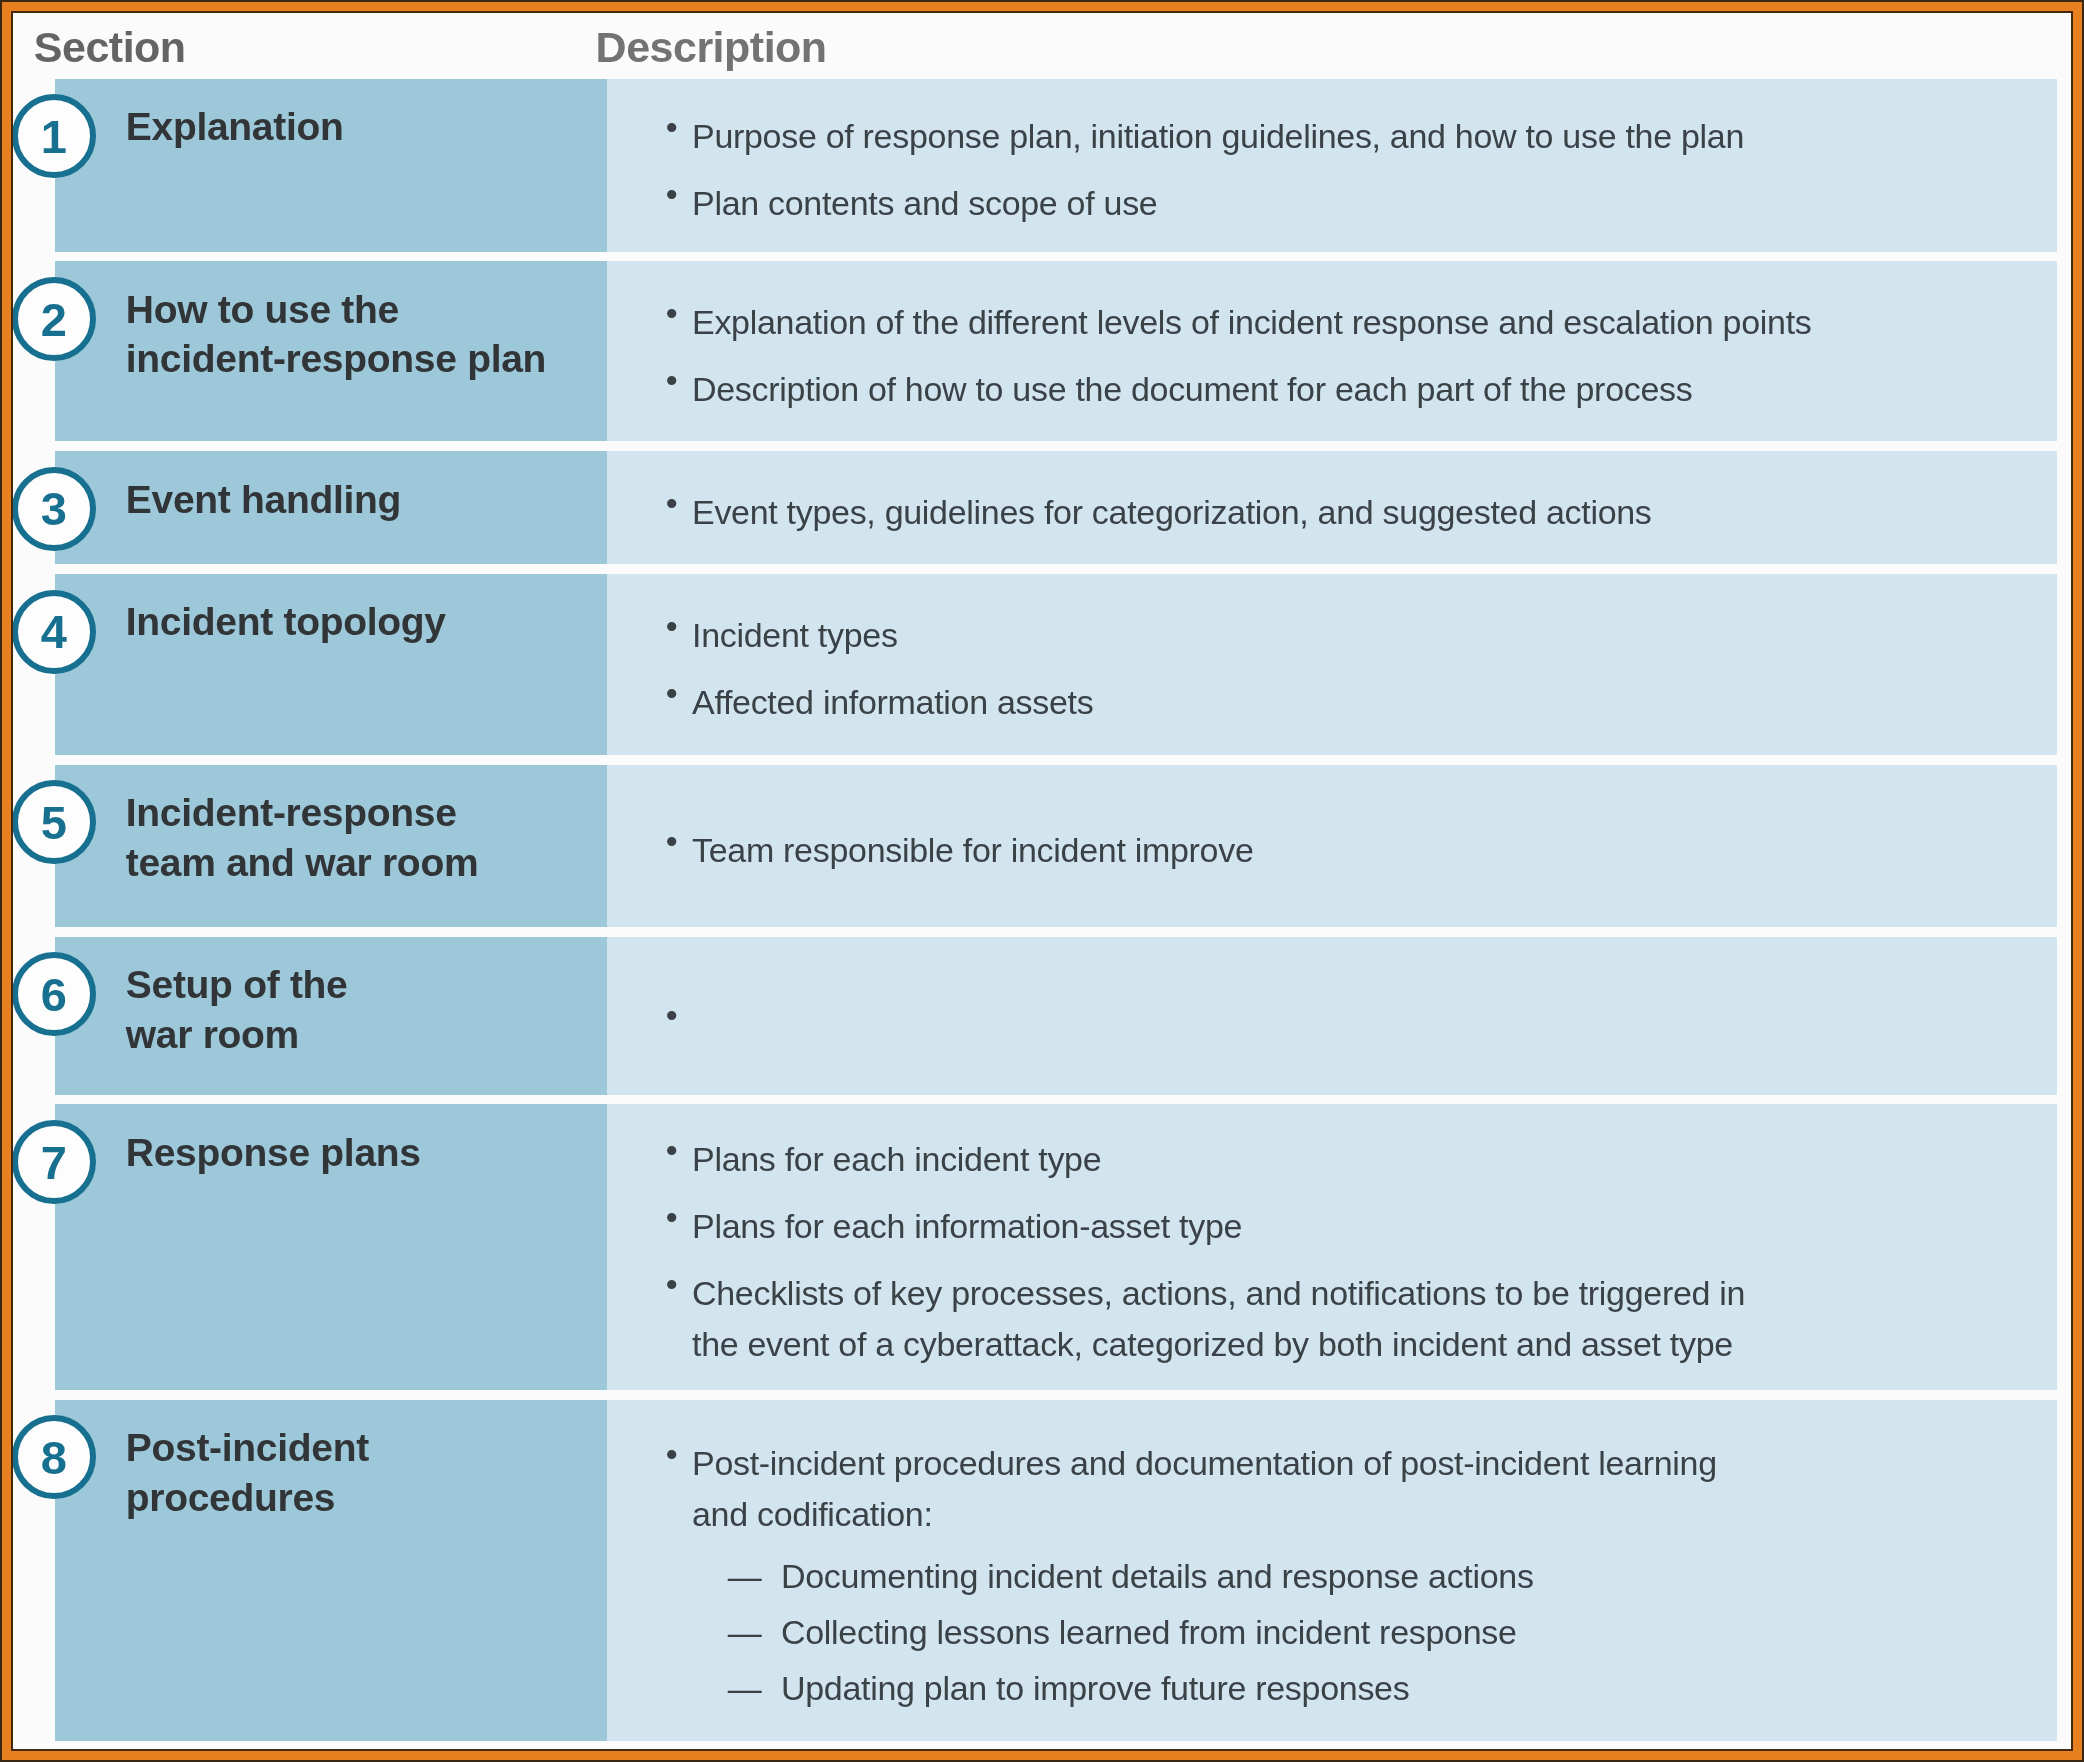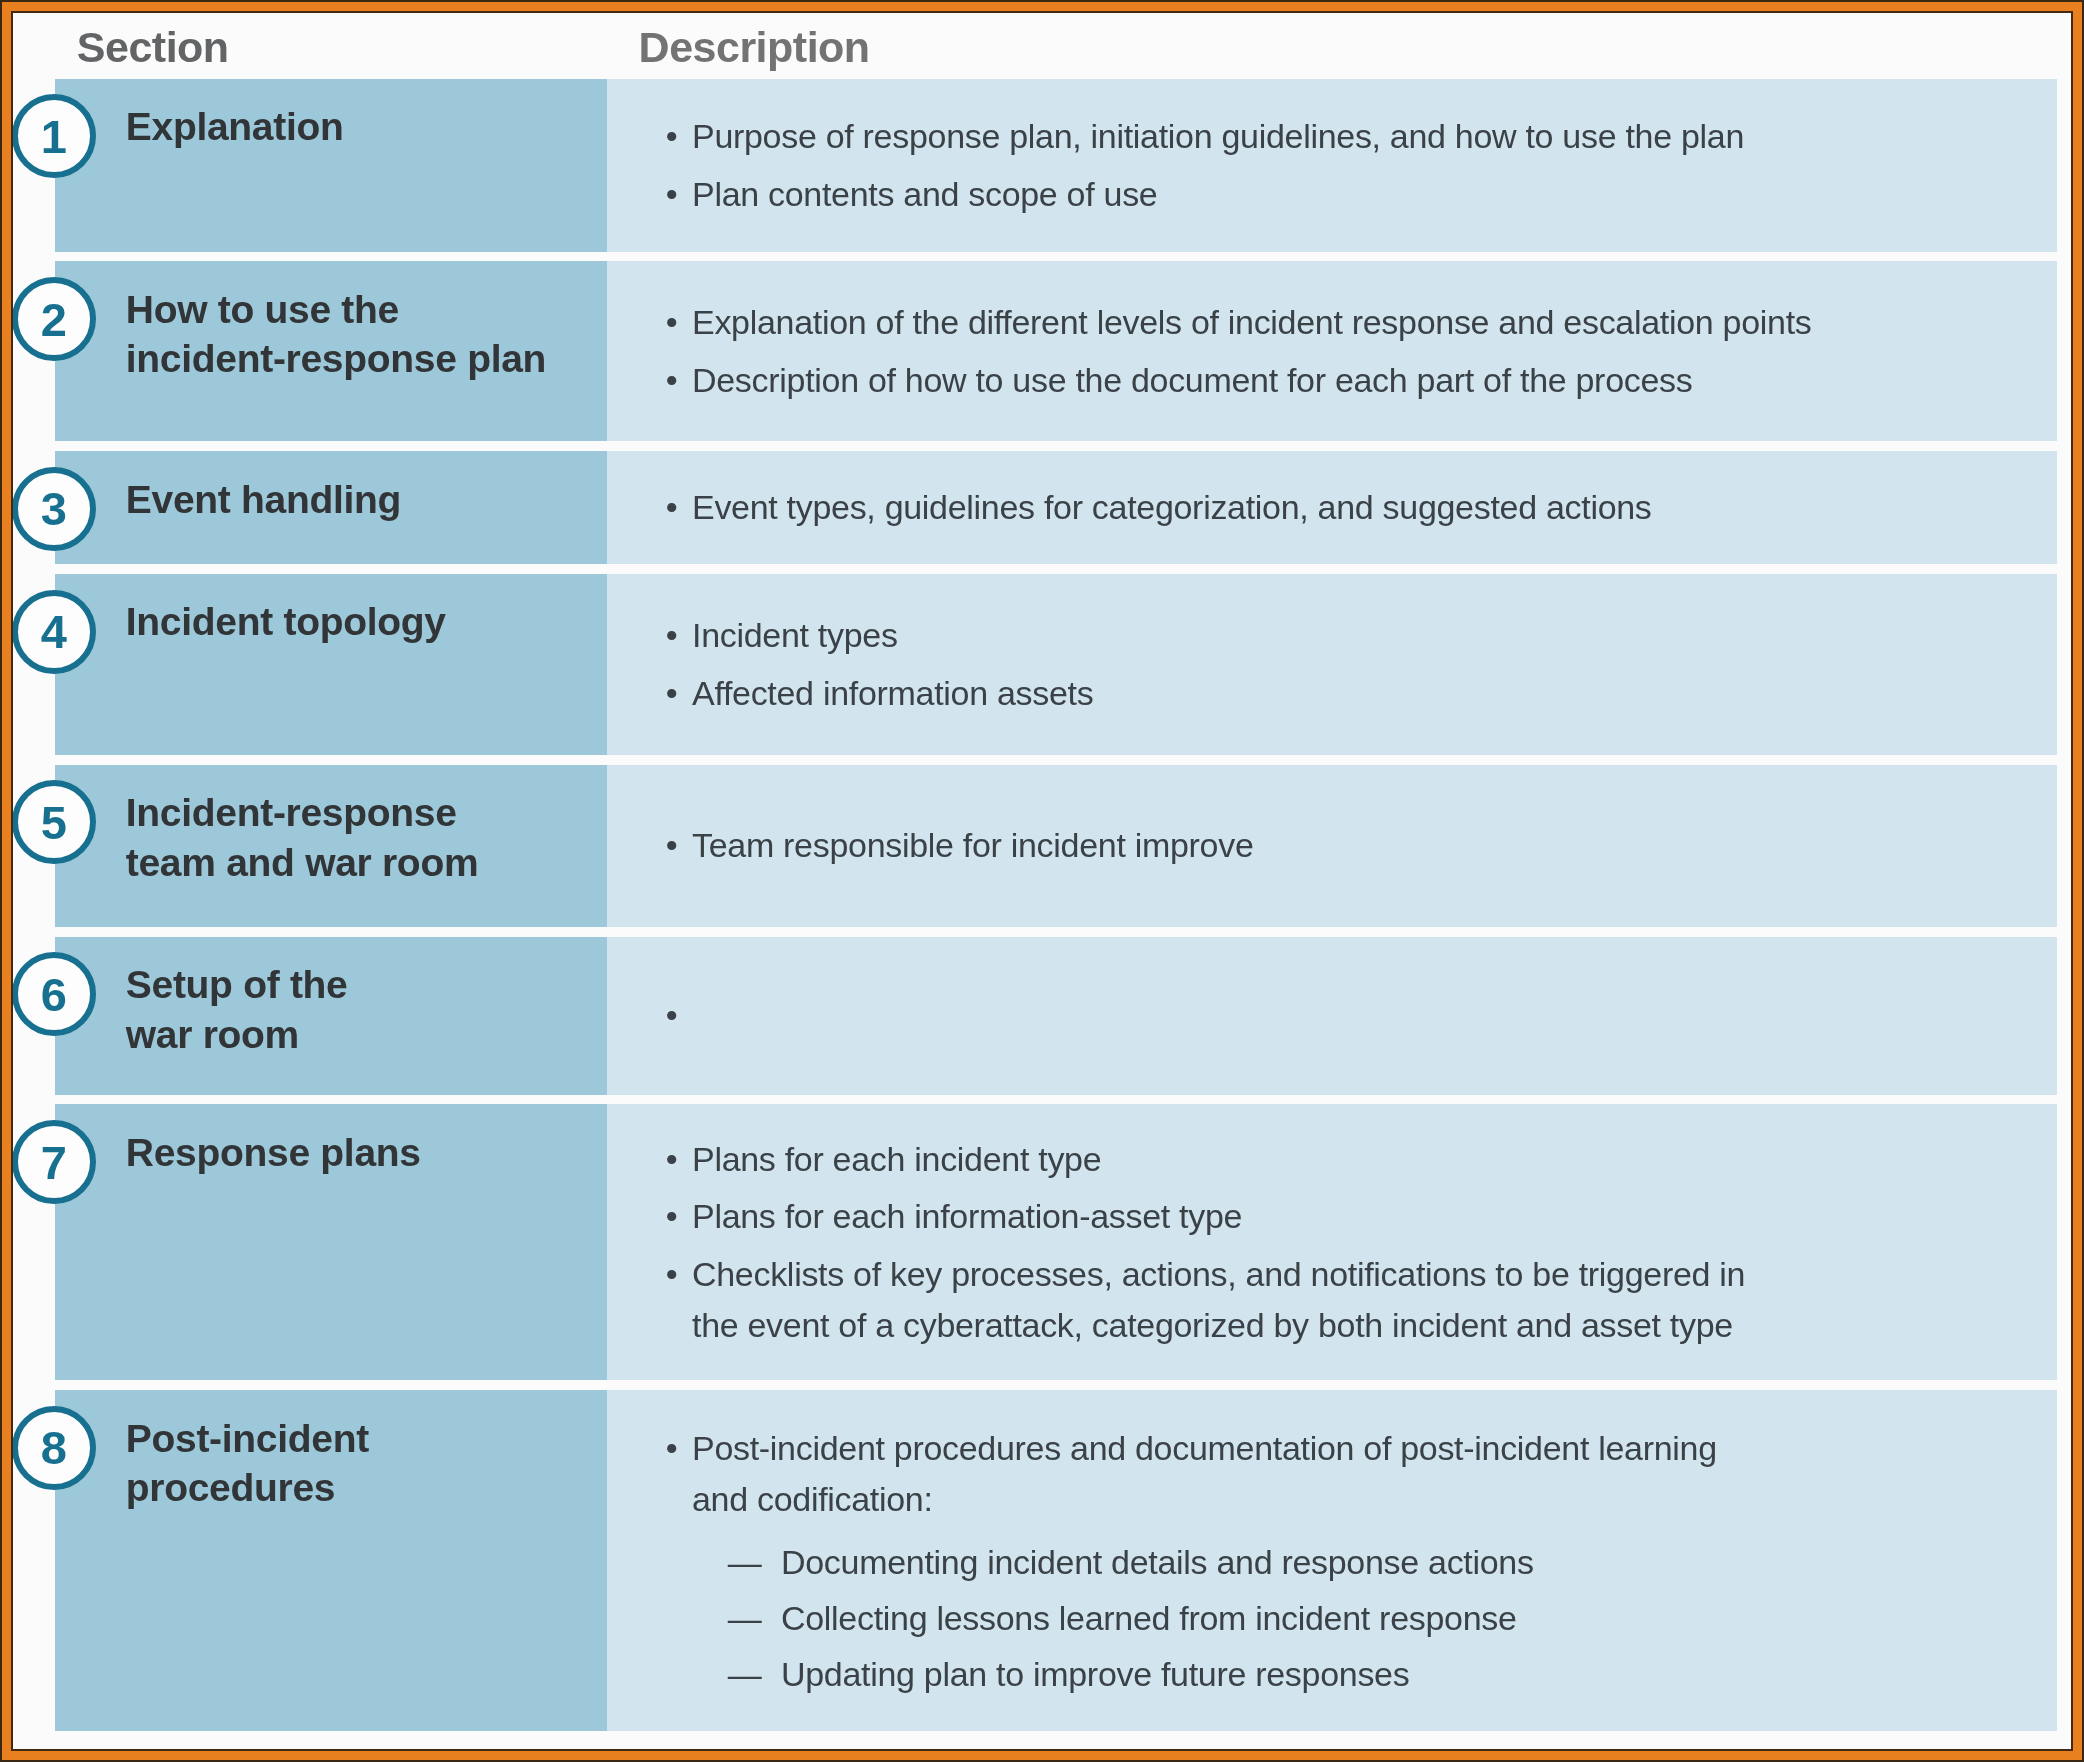--- a/index.html
+++ b/index.html
@@ -25,21 +25,21 @@
     border: 2.9px solid #44290e;
     background: #fbfbfb;
     overflow: hidden;
   }
 
   
   .header-row {
     display: flex;
     align-items: center;
     height: 62px;
-    padding-left: 64px;
+    padding-left: 21px;
     padding-top: 3.9px;
   }
   .h-section {
     width: 552px;
     font-size: 43px;
     font-weight: bold;
     color: #636466;
     letter-spacing: -0.5px;
   }
   .h-desc {
@@ -111,21 +111,21 @@
   ul.bullets, ul.subs { list-style: none; margin: 0; padding: 0; }
   li.bullet {
     display: flex;
     font-size: 34px;
     color: #3a4147;
     line-height: 1.5;
     margin: 6.8px 0;
     letter-spacing: -0.3px;
   }
   li.bullet .dot { margin-right: 14.6px; flex: 0 0 auto; }
-  li.bullet .txt { white-space: pre-line; }
+  li.bullet .txt { white-space: pre-line; margin-top: 9px; }
   ul.subs li {
     display: flex;
     font-size: 34px;
     color: #3a4147;
     line-height: 1.5;
     margin: 4.9px 0 4.9px 62px;
     letter-spacing: -0.3px;
   }
   ul.subs .dash { margin-right: 19.5px; flex: 0 0 auto; }
 </style>

